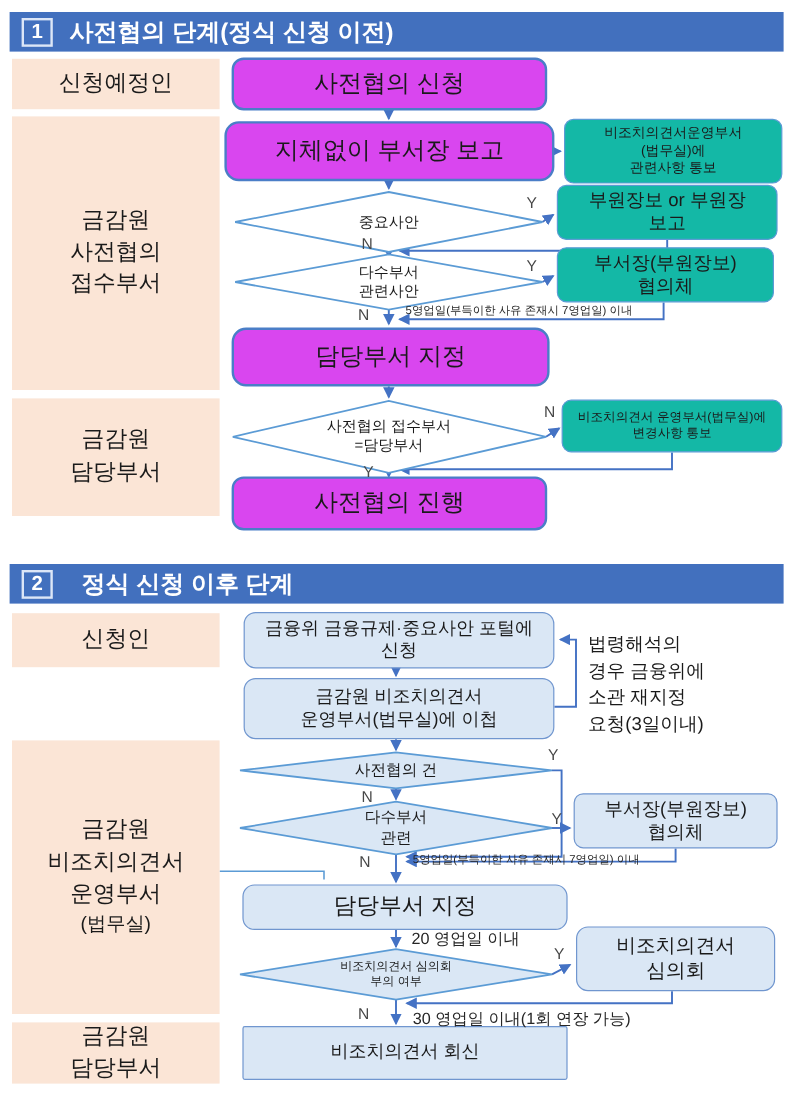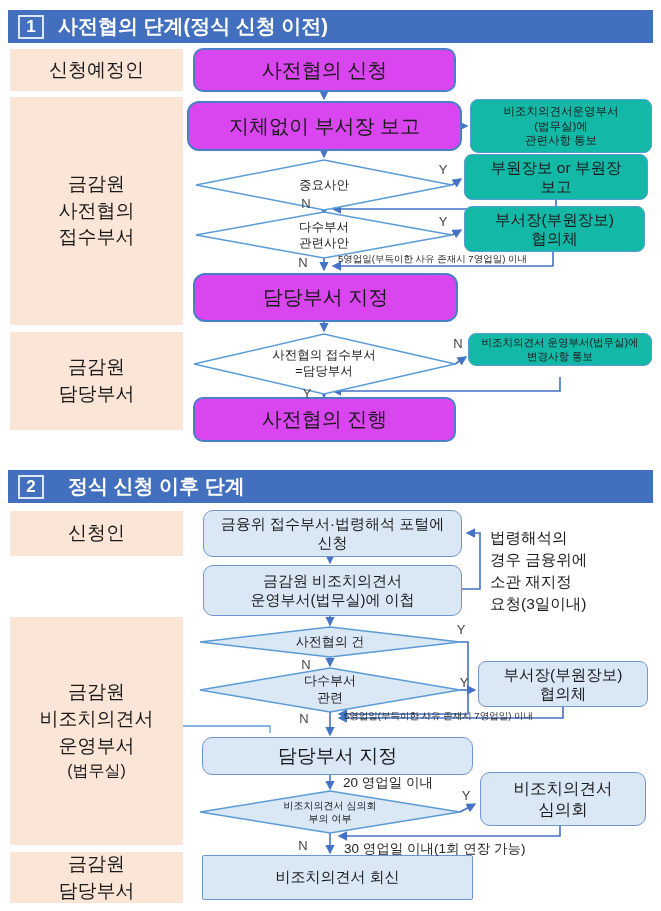--- a/index.html
+++ b/index.html
@@ -92,21 +92,21 @@
   <div class="node w" style="left:193px;top:48px;width:263px;height:44px;border-radius:10px;font-size:20px;">사전협의 신청</div>
   <div class="node w" style="left:187px;top:101px;width:275px;height:50px;border-radius:12px;font-size:20px;">지체없이 부서장 보고</div>
   <div class="node side" style="left:470px;top:99px;width:182px;height:54px;border-radius:8px;font-size:11.5px;">비조치의견서운영부서
 (법무실)에
 관련사항 통보</div>
   <div class="node side" style="left:464px;top:154px;width:184px;height:46px;border-radius:8px;font-size:15.5px;">부원장보 or 부원장
 보고</div>
   <div class="node side" style="left:464px;top:206px;width:181px;height:46px;border-radius:8px;font-size:15.5px;">부서장(부원장보)
 협의체</div>
   <div class="node w" style="left:193px;top:273px;width:265px;height:49px;border-radius:12px;font-size:20px;">담당부서 지정</div>
-  <div class="node side" style="left:468px;top:333px;width:184px;height:33px;border-radius:8px;font-size:10.5px;">비조치의견서 운영부서(법무실)에
+  <div class="node side" style="left:468px;top:333px;width:184px;height:44px;border-radius:8px;font-size:10.5px;">비조치의견서 운영부서(법무실)에
 변경사항 통보</div>
   <div class="node w" style="left:193px;top:397px;width:263px;height:45px;border-radius:10px;font-size:20px;">사전협의 진행</div>
 
   <div class="dtext" style="left:324px;top:185px;font-size:12.5px;">중요사안</div>
   <div class="dtext" style="left:324px;top:235px;font-size:12.5px;">다수부서
 관련사안</div>
   <div class="dtext" style="left:324px;top:363px;font-size:12.5px;">사전협의 접수부서
 =담당부서</div>
 
   <div class="yn" style="left:443px;top:169px;">Y</div>
@@ -126,21 +126,21 @@
   <div class="lane" style="top:511px;height:45px;">신청인</div>
   <div class="lane" style="top:617px;height:228px;">
     <span>금감원
 비조치의견서
 운영부서</span>
     <span class="sub">(법무실)</span>
   </div>
   <div class="lane" style="top:852px;height:51px;">금감원
 담당부서</div>
 
-  <div class="node f" style="left:203px;top:510px;width:259px;height:47px;border-radius:10px;font-size:15px;">금융위 접수부서·법령해석 포털에
+  <div class="node f" style="left:203px;top:510px;width:259px;height:47px;border-radius:10px;font-size:15px;">금융위 금융규제·중요사안 포털에
 신청</div>
   <div class="node f" style="left:203px;top:565px;width:259px;height:51px;border-radius:10px;font-size:15px;">금감원 비조치의견서
 운영부서(법무실)에 이첩</div>
   <div class="note" style="left:490px;top:527px;width:150px;">법령해석의
 경우 금융위에
 소관 재지정
 요청(3일이내)</div>
   <div class="node f" style="left:478px;top:661px;width:170px;height:46px;border-radius:8px;font-size:15.5px;">부서장(부원장보)
 협의체</div>
   <div class="node f" style="left:202px;top:737px;width:271px;height:38px;border-radius:10px;font-size:19px;">담당부서 지정</div>

